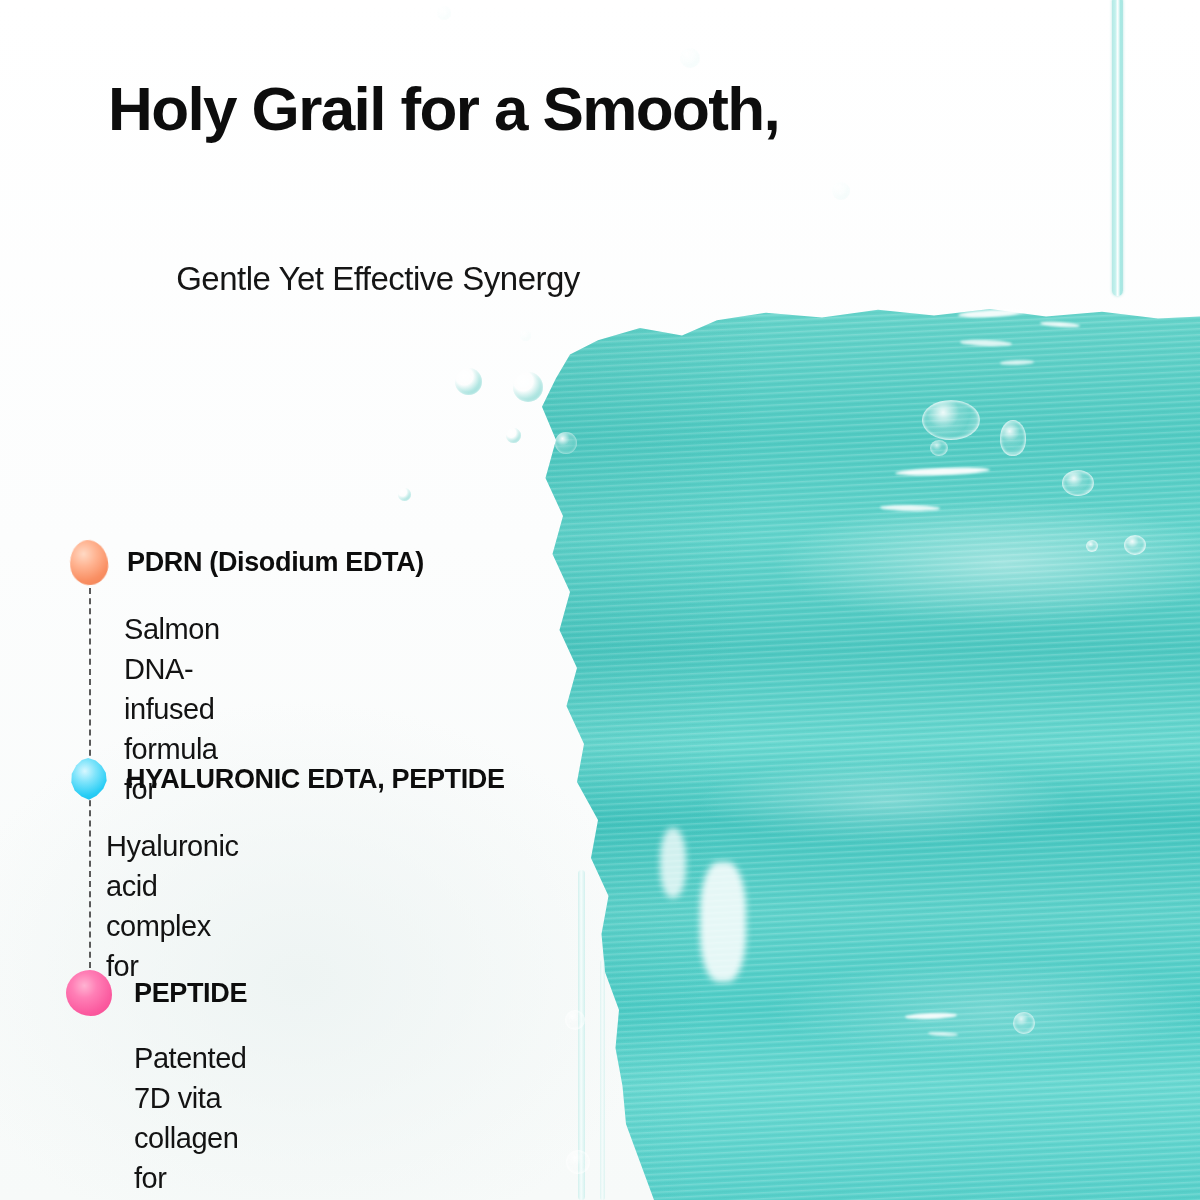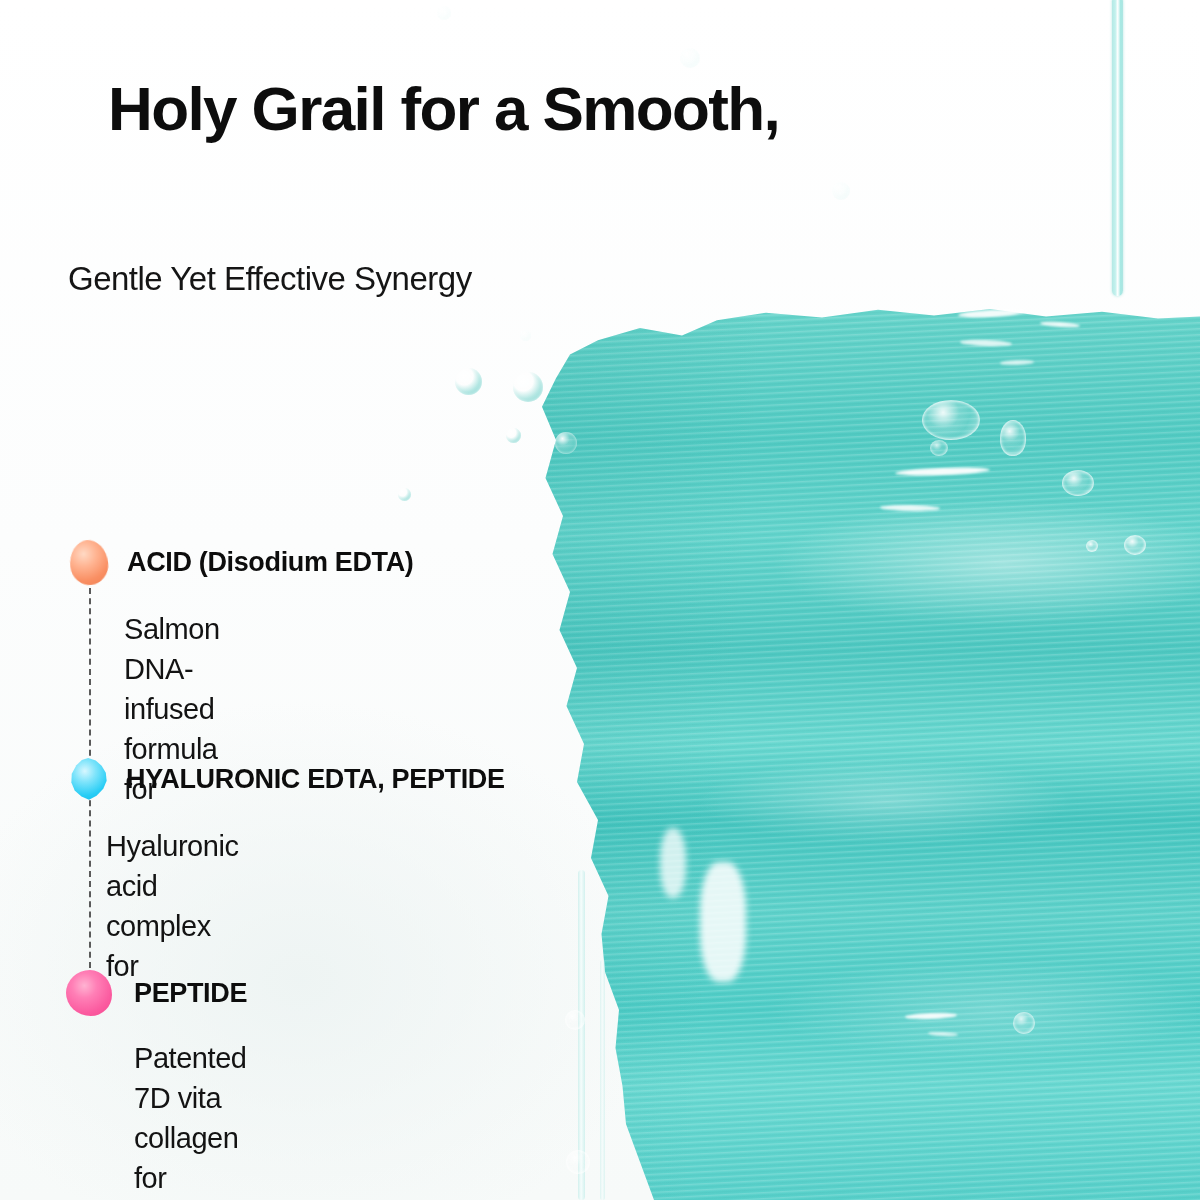--- a/index.html
+++ b/index.html
@@ -118,21 +118,21 @@
   .content { position:absolute; inset:0; }
 
   .headline {
     position:absolute; left:68px; top:74px; width:900px;
     font-size:62px; line-height:1.12; font-weight:700;
     letter-spacing:-1.6px; color:#0d0d0d;margin-left:40px;
   }
   .subhead {
     position:absolute; left:68px; top:258px; width:620px;
     font-size:33px; line-height:1.30; font-weight:400;
-    letter-spacing:-.5px; color:#151515;
+    letter-spacing:-.5px; color:#151515;text-align:center;
   }
 
   
   .rail {
     position:absolute; left:89px; top:578px; width:0;
     height:400px;
     border-left:2.5px dashed #5a5a5a;
   }
 
   .ing { position:absolute; left:0; }
@@ -226,21 +226,21 @@
 
     <p class="subhead">
       <span>Gentle Yet Effective Synergy</span><br>
     </p>
 
     <div class="rail"></div>
 
     <div class="ing">
       <div class="ing-head" style="left:70px;top:540px;">
         <span class="icon icon-pdrn"></span>
-        <span class="ing-title" style="margin-left:19px;">ACID (Disodium EDTA)</span>
+        <span class="ing-title" style="margin-left:19px;">PDRN (Disodium EDTA)</span>
       </div>
       <div class="ing-body" style="left:124px;top:609px;">
         <span>Salmon DNA-infused formula for</span><br>
       </div>
     </div>
 
     <div class="ing">
       <div class="ing-head" style="left:68px;top:757px;">
         <span class="icon icon-ha"></span>
         <span class="ing-title" style="margin-left:16px;">HYALURONIC EDTA, PEPTIDE</span>

